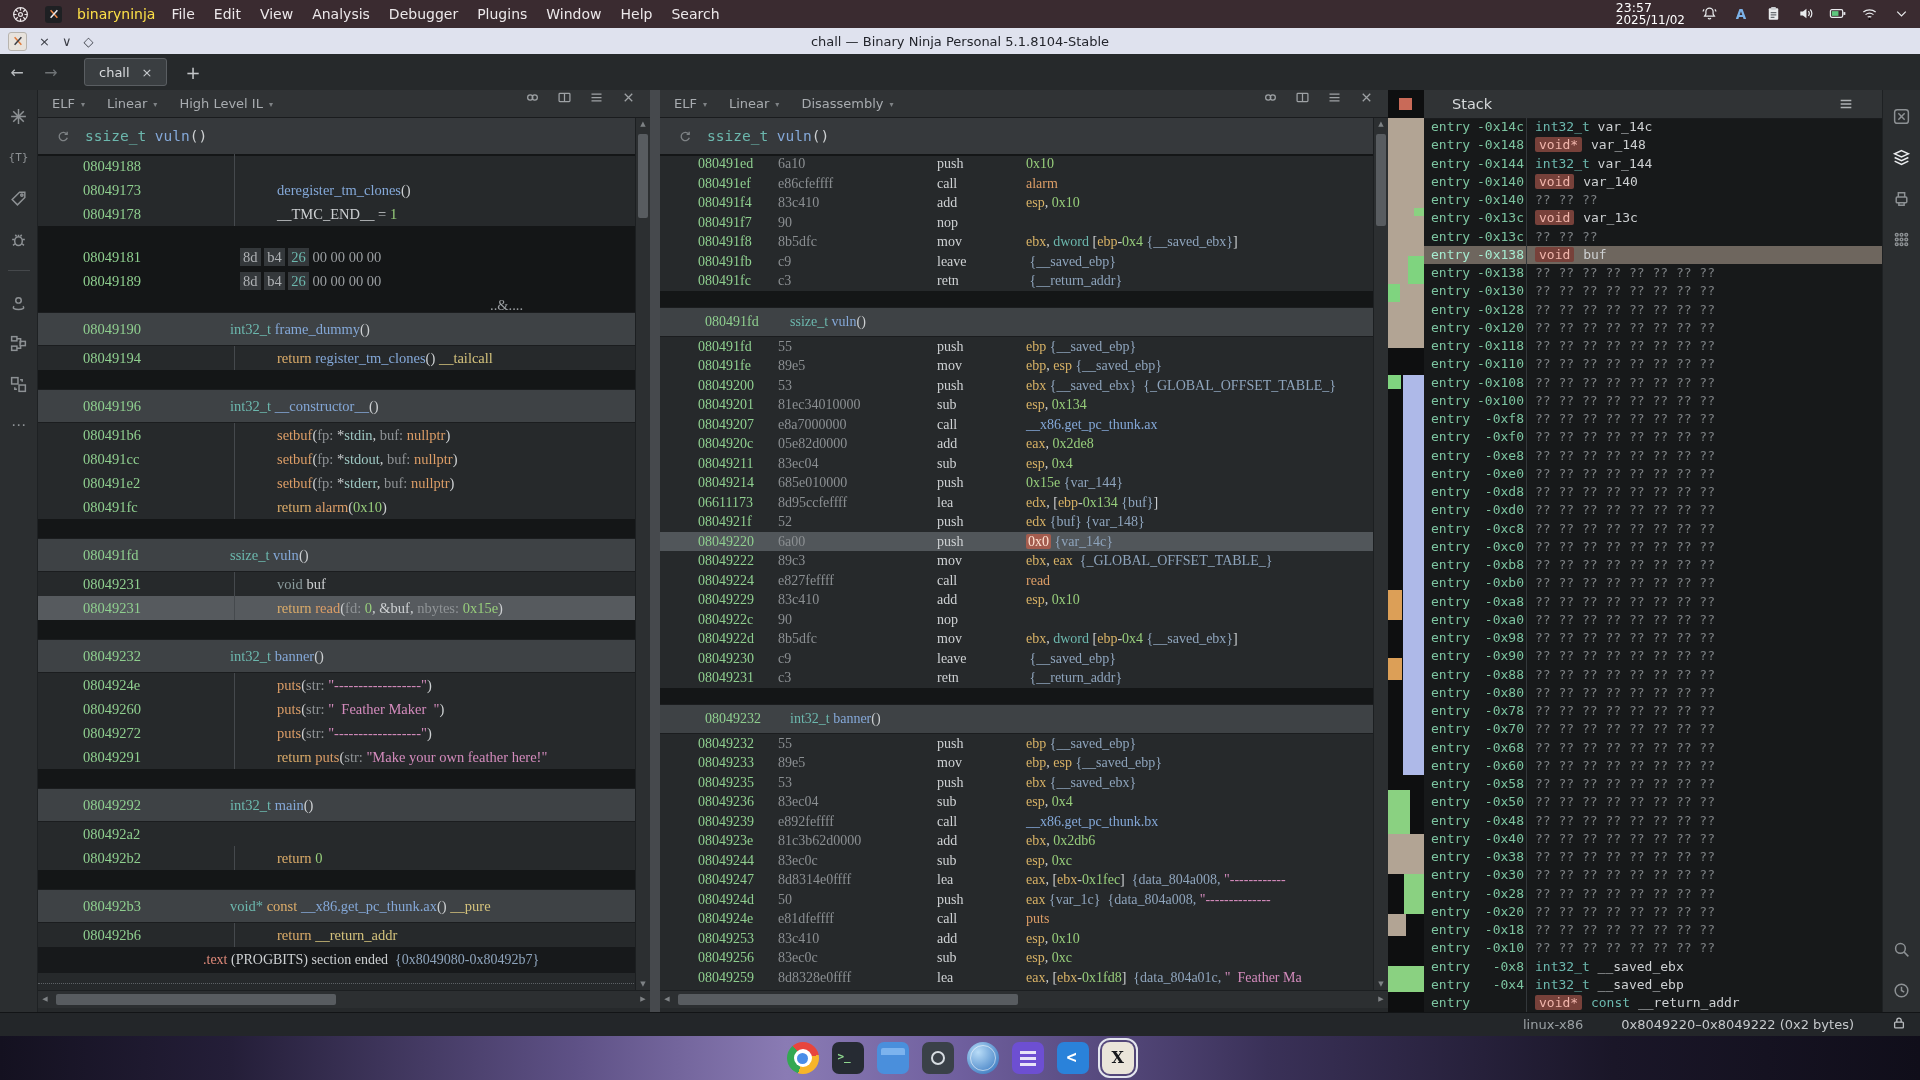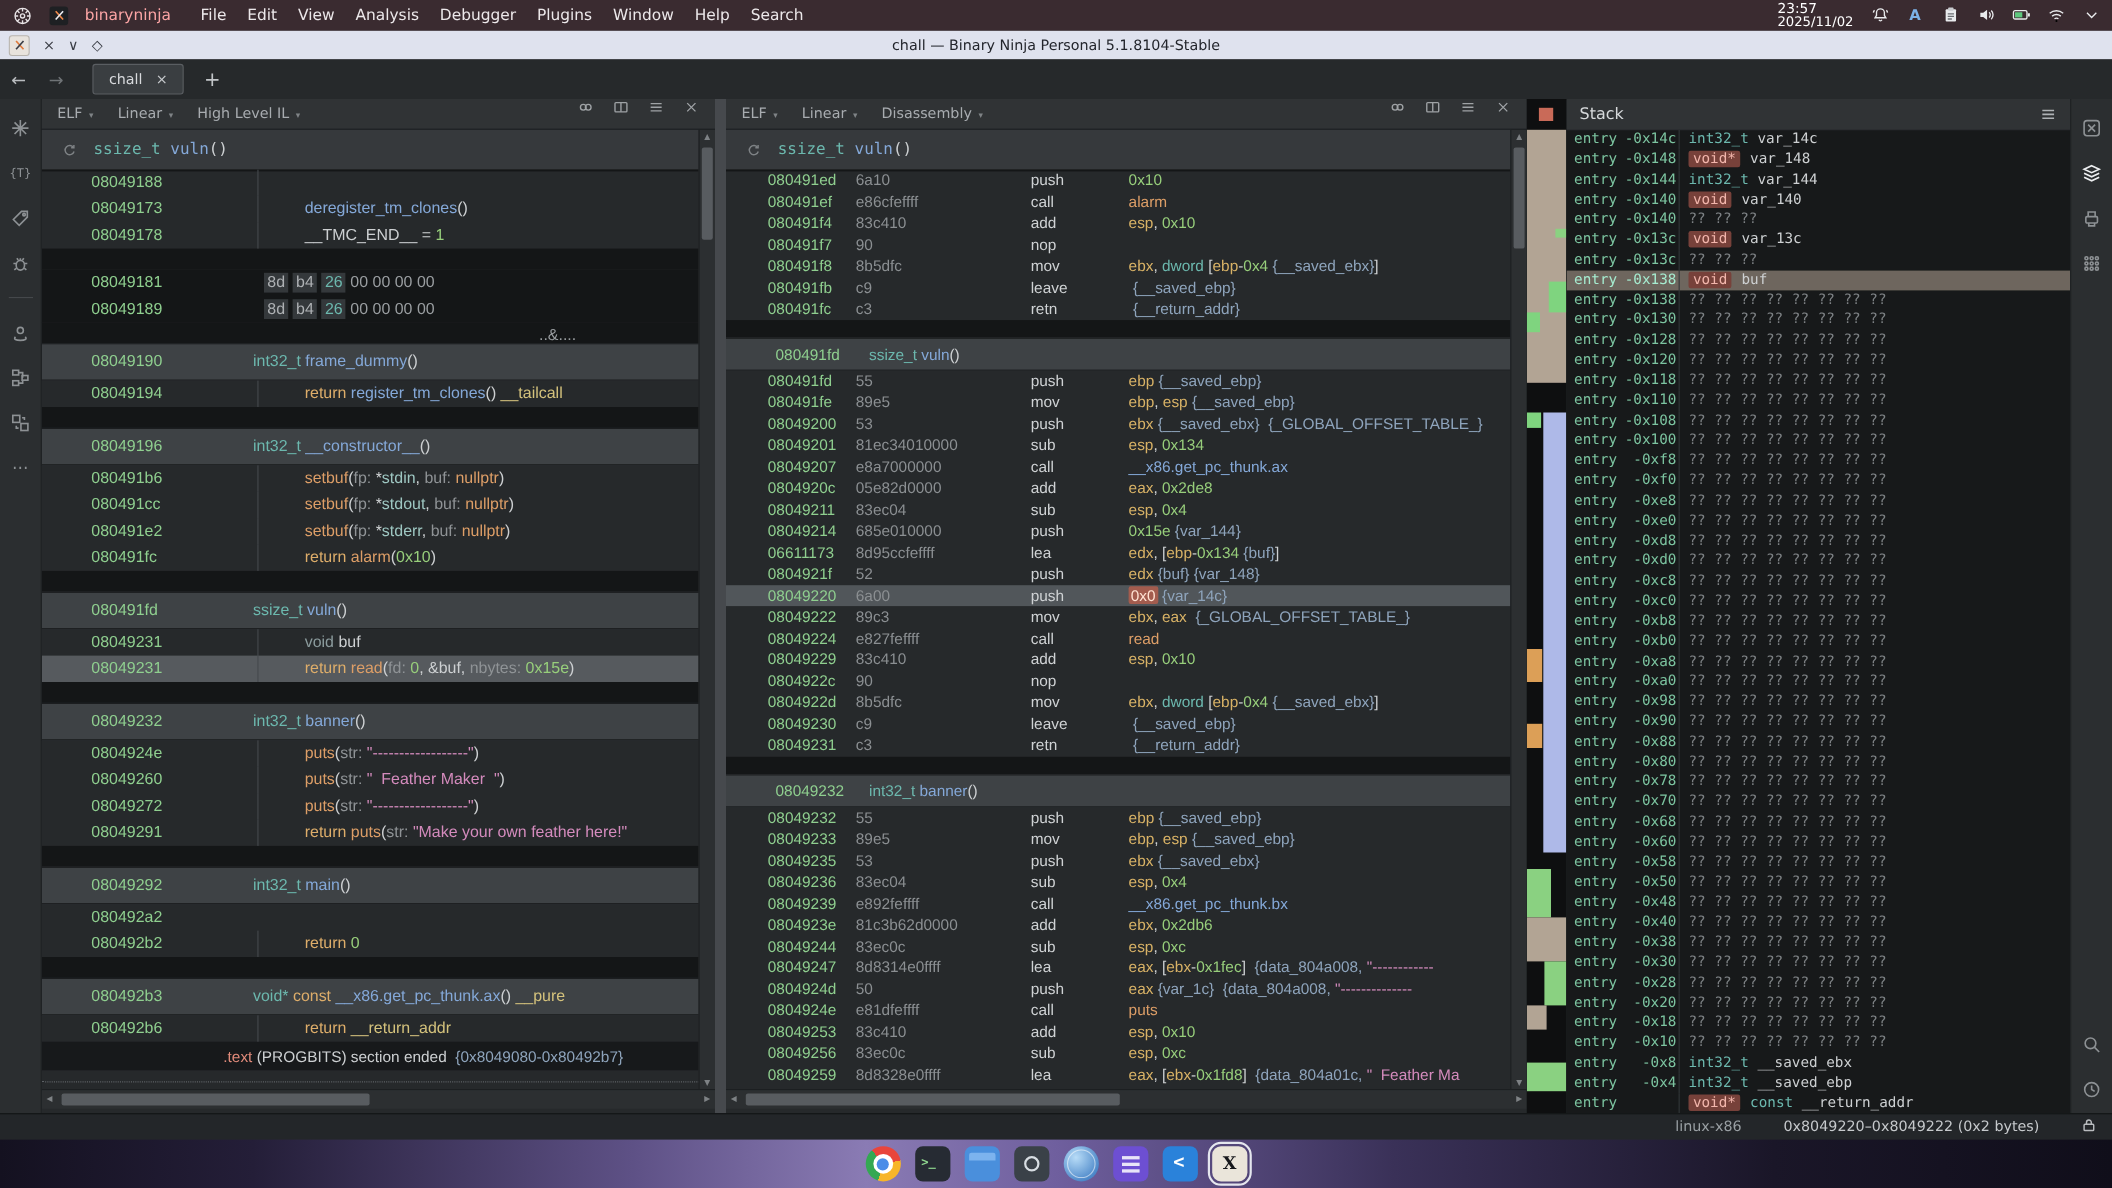--- a/index.html
+++ b/index.html
@@ -5,21 +5,21 @@
   html,body{margin:0;padding:0;background:#101113}
   #screen{position:relative;width:1920px;height:1080px;overflow:hidden;background:#26292b;
           font-family:"DejaVu Sans",sans-serif;-webkit-font-smoothing:antialiased}
   
   .menubar{position:absolute;top:0;left:0;right:0;height:28px;background:#3a2b30;display:flex;
            align-items:center;justify-content:space-between;padding:0 10px;box-sizing:border-box}
   .mb-left{display:flex;align-items:center;gap:15px}
   .mb-left .starticon svg{width:19px;height:19px;stroke:#e8e4e6;fill:none;stroke-width:1.3}
   .bnmini{width:17px;height:17px;background:#1e2023;border-radius:3px;display:inline-flex;align-items:center;justify-content:center}
   .bnmini svg{width:12px;height:12px}
-  .mb-app{color:#fca5a5;font-size:14px;margin-right:12px}
+  .mb-app{color:#fde047;font-size:14px;margin-right:1px}
   #menu-items{display:flex;gap:19px}
   .mb-item{color:#ece8ea;font-size:14px}
   .mb-right{display:flex;align-items:center;gap:15px}
   .clock{text-align:left;color:#ffffff;font-size:12.5px;line-height:1.08}
   .clock .date{font-size:12px}
   .tray{display:flex;align-items:center;gap:14px}
   .trayic{display:inline-flex;align-items:center;justify-content:center;width:18px;height:18px}
   .trayic svg{width:17px;height:17px;stroke:#e9ebed;fill:none;stroke-width:1.3}
   .kbd-a{color:#7cb2e8;font-weight:bold;font-size:13.5px}
   
@@ -58,21 +58,21 @@
   .pmenu{display:flex;gap:22px}
   .pm{display:flex;gap:6px;align-items:center}
   .caret{font-size:8px;color:#7f8386;padding-top:2px}
   .picons{margin-left:auto;display:flex;gap:17px;color:#9ea2a5}
   .picons svg{width:15px;height:15px;stroke:currentColor;fill:none;stroke-width:1.5}
   .sticky{position:absolute;top:28px;left:0;right:14px;height:36px;background:#36393c;border-bottom:2px solid #141617;
           display:flex;align-items:center;font-family:"DejaVu Sans Mono",monospace;font-size:14.5px;white-space:pre}
   .sticky .ricon{margin:0 14px 0 18px;color:#7e8285;display:flex}
   .sticky .ricon svg{width:15px;height:15px;stroke:currentColor;fill:none;stroke-width:1.6}
   .rows{position:absolute;top:64px;left:0;right:14px;bottom:21px;overflow:hidden;
-        font-family:Liberation Sans, sans-serif;font-size:14.5px}
+        font-family:Liberation Serif, serif;font-size:14.5px}
   .pane-mid .rows{font-size:14px}
   
   .hrow{position:relative;height:24px;line-height:24px;white-space:pre}
   .hrow .addr,.fnrow .addr,.byterow .addr{position:absolute;left:45px;color:#8fcf8f}
   .hrow .code{display:block;margin-left:196px;padding-left:42px;height:100%}
   .hrow .code.guide{border-left:1px solid #45494d}
   .hrow.sel{background:#565a5e}
   .fnrow{position:relative;background:#3e4245;border-top:1px solid #1b1d1f;border-bottom:1px solid #1b1d1f;white-space:pre}
   .pane-left .fnrow{height:32px;line-height:32px}
   .pane-left .fnrow .fntext{margin-left:192px}
@@ -109,21 +109,21 @@
   .harrow{position:absolute;top:0;bottom:0;width:14px;color:#7e8285;font-size:7px;text-align:center;line-height:17px}
   .harrow.l{left:0}.harrow.r{right:0}
   .hthumb{position:absolute;top:3px;height:11px;border-radius:2px;background:#585c60}
   .dotline{position:absolute;left:0;right:14px;bottom:28px;border-top:1px dotted #5d6165}
   
   .memstrip{position:absolute;left:1388px;top:90px;width:36px;height:922px;background:#0e0f10;overflow:hidden}
   .memseg{position:absolute}
   
   .stackpanel{position:absolute;left:1424px;top:90px;width:458px;height:922px;background:#17191a;overflow:hidden}
   .sphead{height:28px;background:#303335;border-bottom:1px solid #1a1c1e;display:flex;align-items:center;
-          padding:0 12px;color:#d6d9db;font-size:14.5px}
+          padding:0 28px;color:#d6d9db;font-size:14.5px}
   .sphead .hmb{margin-left:auto;color:#aeb2b5;display:flex}
   .sphead svg{width:16px;height:16px;stroke:currentColor;fill:none;stroke-width:1.6}
   #stack-rows{position:absolute;top:28px;left:0;right:0;bottom:0;overflow:hidden;
               font-family:"DejaVu Sans Mono",monospace;font-size:13px}
   .srow{display:flex;height:18.25px;line-height:18.25px;white-space:pre}
   .soff{width:102px;display:flex;justify-content:space-between;padding:0 2px 0 7px;color:#7cc4a0;box-sizing:border-box}
   .sval{flex:1;border-left:1px solid #33373a;padding-left:8px;color:#cdd0d2}
   .srow.sel{background:#6e665e}
   .srow.sel .soff{color:#a6ecd0}
   

